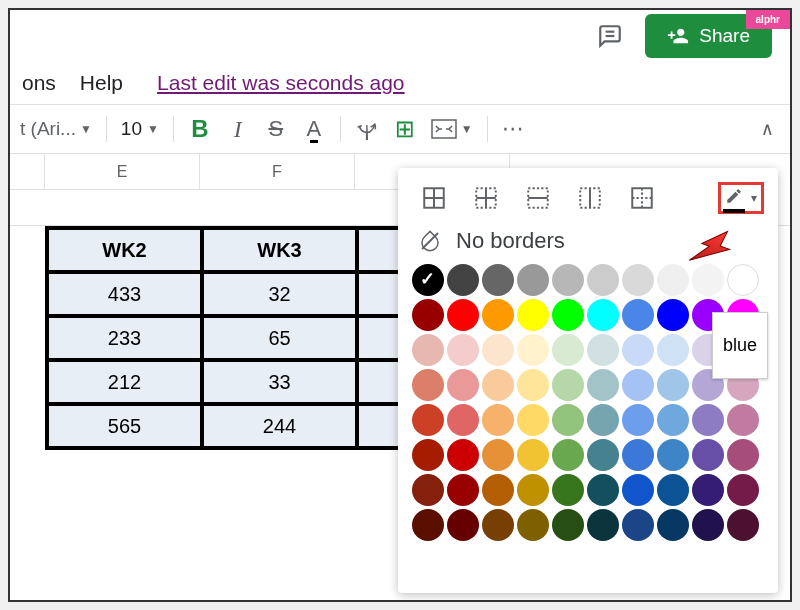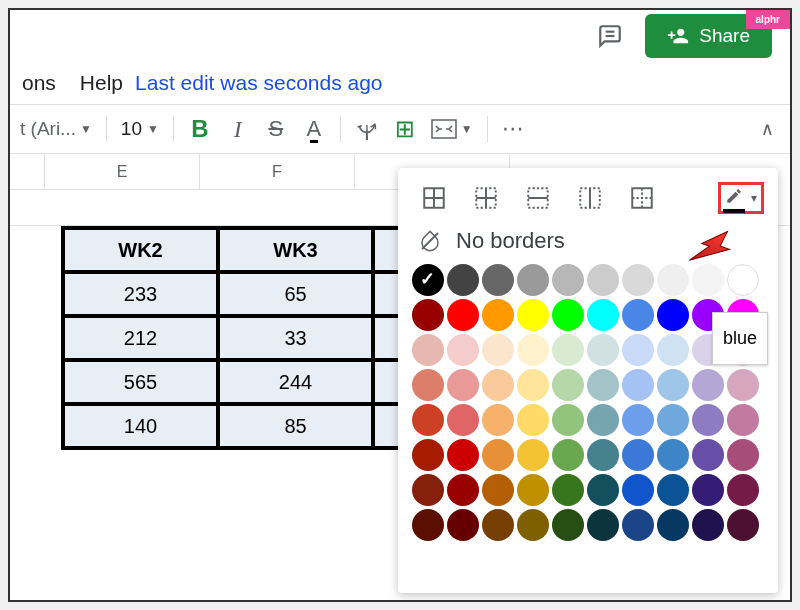--- a/index.html
+++ b/index.html
@@ -5,21 +5,21 @@
 *{box-sizing:border-box;margin:0;padding:0;font-family:Arial,sans-serif}
 body{width:800px;height:610px;background:#f0f0f0;position:relative;overflow:hidden;padding:8px}
 .frame{width:784px;height:594px;background:#fff;border:2px solid #333;position:relative;overflow:hidden}
 .badge{position:absolute;top:0;right:0;background:#ec4899;color:#fff;font-size:10px;font-weight:bold;padding:4px 10px;border-radius:0;z-index:100}
 .topbar{height:52px;display:flex;align-items:center;justify-content:flex-end;padding:0 18px;gap:22px}
 .comment-icon{width:26px;height:26px;color:#5f6368;cursor:pointer}
 .share-btn{background:#1e8e3e;color:#fff;border:none;border-radius:6px;padding:11px 22px;font-size:19px;font-weight:500;display:flex;align-items:center;gap:10px;cursor:pointer}
 .share-btn svg{width:22px;height:22px;fill:#fff}
 .menubar{height:42px;display:flex;align-items:center;padding-left:0;font-size:21px;color:#202124;}
 .menubar .mi{padding:5px 12px;cursor:pointer}
-.lastedit{color:#1d4ed8;margin-left:0;cursor:pointer}
+.lastedit{color:#701a75;text-decoration:underline;margin-left:22px;cursor:pointer}
 .toolbar{height:50px;border-top:1px solid #e0e0e0;border-bottom:1px solid #e0e0e0;display:flex;align-items:center;padding:0 4px;gap:2px}
 .tb{display:flex;align-items:center;justify-content:center;height:36px;min-width:36px;padding:0 6px;cursor:pointer;color:#5f6368;font-size:20px;border-radius:3px}
 .tb.font{font-size:19px;min-width:70px;justify-content:space-between}
 .tb.size{font-size:19px;color:#202124;min-width:50px;justify-content:space-between}
 .sep{width:1px;height:26px;background:#dadce0;margin:0 6px}
 .drop{font-size:12px;color:#5f6368;margin-left:4px}
 .B{color:#1e8e3e;font-weight:bold;font-size:24px}
 .I{font-style:italic;font-family:Georgia,serif;font-size:24px}
 .S{text-decoration:line-through;font-size:22px}
 .A{font-size:22px;position:relative}
@@ -27,40 +27,40 @@
 .fill-ic{font-size:23px}
 .border-ic{color:#1e8e3e;font-size:24px}
 .more-d{font-size:22px;letter-spacing:2px}
 .chev{margin-left:auto;margin-right:12px;font-size:18px;color:#5f6368}
 .sheet{position:relative}
 .colrow{display:flex;height:36px;background:#fff}
 .colh{border-right:1px solid #e0e0e0;border-bottom:1px solid #e0e0e0;display:flex;align-items:center;justify-content:center;font-size:16px;color:#5f6368}
 .colh.rh{width:35px}
 .colh.c{width:155px}
 .empty-row{height:36px;border-bottom:1px solid #e0e0e0}
-.dtable{margin-left:51px;border-collapse:collapse}
+.dtable{margin-left:35px;border-collapse:collapse}
 .dtable th,.dtable td{border:4px solid #000;width:155px;height:44px;text-align:center;font-size:20px;background:#e8eef5}
 .dtable th{font-weight:bold}
 .popup{position:absolute;top:158px;left:388px;width:380px;height:425px;background:#fff;box-shadow:0 2px 10px rgba(0,0,0,.25);border-radius:4px;padding:12px 14px 8px;z-index:50}
 .brow{display:flex;gap:8px;align-items:center;margin-bottom:12px}
 .bbtn{width:44px;height:36px;display:flex;align-items:center;justify-content:center;cursor:pointer;color:#5f6368;border-radius:3px}
 .bbtn svg{width:26px;height:26px}
 .pen-box{border:3px solid #e53935;padding:2px 4px;display:flex;align-items:center;gap:4px}
 .pen-box .pen{position:relative}
 .pen-box .pen::after{content:"";position:absolute;bottom:-4px;left:-2px;right:-2px;height:4px;background:#000}
 .nob{display:flex;align-items:center;gap:14px;font-size:22px;color:#3c4043;margin:6px 0 10px 6px}
 .nob svg{width:24px;height:24px}
 .grid-wrap{position:relative}
 .cgrid{display:grid;grid-template-columns:repeat(10,32px);gap:3px;margin-bottom:6px}
 .sw{width:32px;height:32px;border-radius:50%;cursor:pointer;position:relative}
 .sw.sel::after{content:"✓";color:#fff;position:absolute;top:4px;left:8px;font-size:18px;font-weight:bold}
 .sw.wht{border:1px solid #dadce0}
 .arrow{position:absolute;top:-42px;right:28px;z-index:60}
 .arrow svg{width:56px;height:56px}
-.tip{position:absolute;top:48px;right:-4px;background:#fff;border:1px solid #ccc;padding:15px 10px;font-size:18px;box-shadow:0 1px 3px rgba(0,0,0,.2);z-index:70}
+.tip{position:absolute;top:48px;right:-4px;background:#fff;border:1px solid #ccc;padding:22px 10px;font-size:18px;box-shadow:0 1px 3px rgba(0,0,0,.2);z-index:70}
 .theme{display:flex;align-items:center;gap:10px;font-size:18px;font-weight:500;letter-spacing:1px;margin-top:6px;margin-left:6px}
 .theme svg{width:18px;height:18px;fill:#5f6368}
 </style>
 </head>
 <body>
 
 <div class="frame">
   <div class="badge">alphr</div>
 
   <div class="topbar">
@@ -138,37 +138,37 @@
     </div>
     <div class="empty-row"></div>
     <table class="dtable">
       <tbody>
           <tr>
             <th>WK2</th>
             <th>WK3</th>
             <th>W</th>
           </tr>
       <tr>
+            <td>433</td>
+            <td>32</td>
+            <td></td>
+          </tr>
+      <tr>
             <td>233</td>
             <td>65</td>
             <td></td>
           </tr>
       <tr>
             <td>212</td>
             <td>33</td>
             <td></td>
           </tr>
       <tr>
             <td>565</td>
             <td>244</td>
-            <td></td>
-          </tr>
-      <tr>
-            <td>140</td>
-            <td>85</td>
             <td></td>
           </tr>
     </tbody>
       </table>
   </div>
 
   <div class="popup">
     <div class="brow">
       <div class="bbtn">
           <svg viewBox="0 0 24 24" fill="none" stroke="currentColor" stroke-width="1.8">

